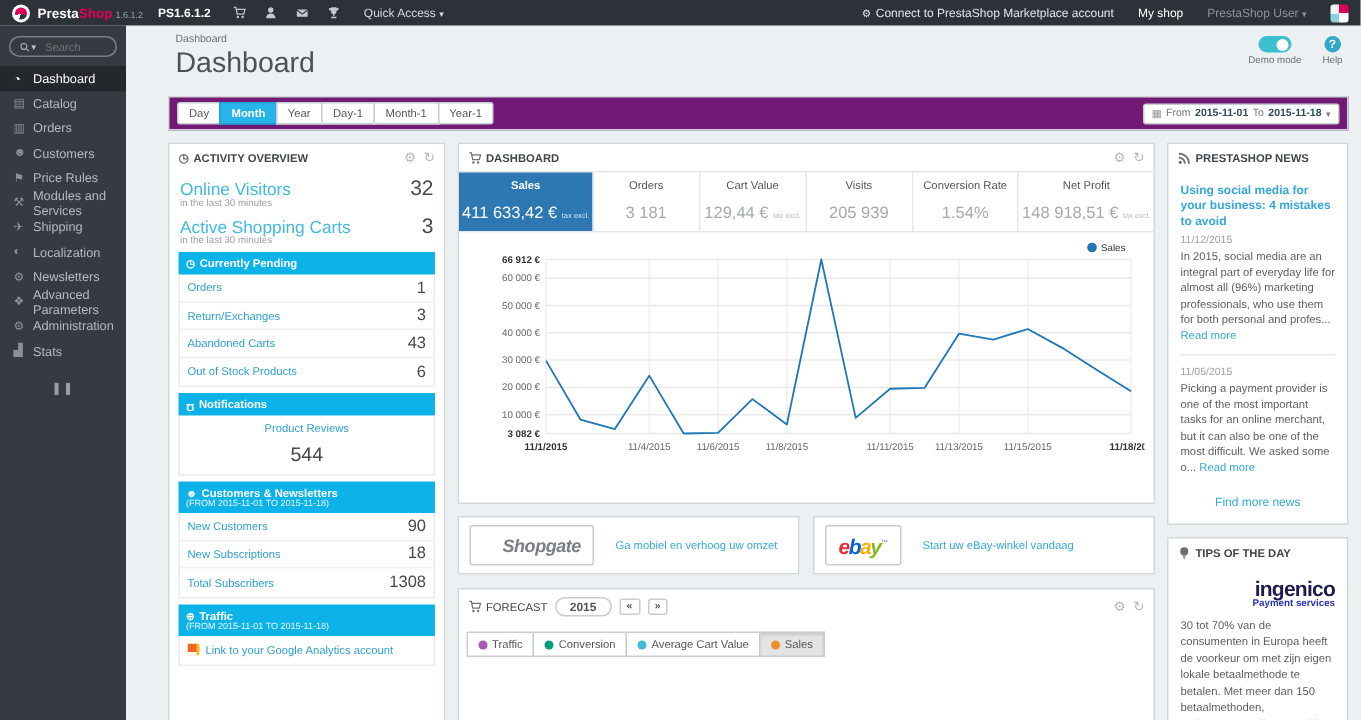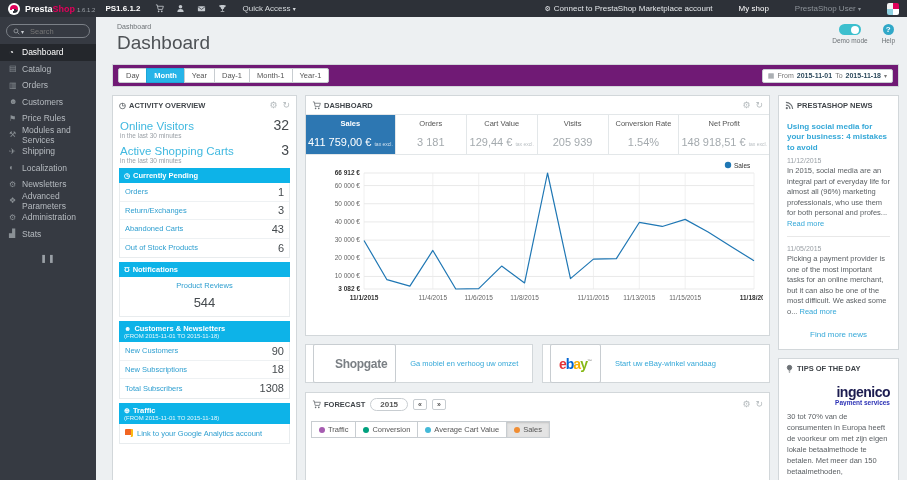--- a/index.html
+++ b/index.html
@@ -12,29 +12,29 @@
   .pslogo::after{content:"";position:absolute;left:2px;top:2px;width:8px;height:8px;border-radius:50%;
     background:conic-gradient(#e0005a 0 30%,#2d3138 30% 55%,#fff 55% 70%,#e0005a 70%);}
   .brand{margin-left:5px;font-size:9px;font-weight:bold;color:#fff;}
   .brand .pink{color:#e0005a;}
   .brand .ver{font-size:6px;color:#9aa0a6;font-weight:normal;margin-left:2px;}
   .shopname{margin-left:10px;font-size:8px;font-weight:bold;color:#fff;}
   .tbicons{display:flex;gap:12px;margin-left:14px;align-items:center;}
   .tbicon{width:9px;height:9px;color:#c3c8cd;cursor:pointer;}
   .tbicon svg{width:9px;height:9px;display:block;fill:currentColor;}
   .qaccess{margin-left:16px;color:#d6dadd;cursor:pointer;}
-  .tbright{margin-left:auto;display:flex;align-items:center;gap:26px;}
+  .tbright{margin-left:auto;display:flex;align-items:center;gap:16px;}
   .tbright .mklink{display:flex;align-items:center;gap:3px;color:#e3e6e9;cursor:pointer;}
   .tbright .myshop{color:#fff;cursor:pointer;}
   .tbright .user{color:#8e949a;cursor:pointer;}
   .avatar{width:12px;height:12px;border-radius:2px;flex:none;
     background:conic-gradient(#e0005a 0 25%,#fff 25% 50%,#8ed0e0 50% 75%,#f3f3f3 75%);}
   .caret{font-size:6px;}
   
-  .sidebar{position:absolute;top:17px;left:0;width:96px;bottom:0;background:#363a42;}
+  .sidebar{position:absolute;top:17px;left:0;width:84px;bottom:0;background:#363a42;}
   .ssearch{margin:7px 6px 6px;height:14px;border:1px solid #7b8087;border-radius:8px;
     display:flex;align-items:center;padding:0 6px;color:#aab0b5;}
   .ssearch svg{width:7px;height:7px;stroke:#c9ced2;flex:none;}
   .ssearch .caret{color:#c9ced2;margin-left:1px;}
   .ssearch input{flex:1;min-width:0;background:transparent;border:0;outline:0;color:#cfd3d7;
     font-size:7.5px;margin-left:4px;font-family:"Liberation Sans",sans-serif;}
   .snav{margin-top:4px;}
   .sitem{display:flex;align-items:center;height:16.5px;padding:0 0 0 9px;font-size:8.5px;
     color:#b6bbc0;cursor:pointer;}
   .sitem .sicon{width:13px;flex:none;font-size:8px;color:#8a9095;}
@@ -113,31 +113,31 @@
   .kpi .kval{font-size:11px;color:#a4aaae;margin-top:8px;white-space:nowrap;}
   .kpi .ksuf{font-size:5px;color:#b8bec2;}
   .kpi.active{background:#2d77b2;}
   .kpi.active .klabel{color:#fff;font-weight:bold;}
   .kpi.active .kval{color:#fff;}
   .kpi.active .ksuf{color:#cfe0ee;}
   .chartwrap{padding:2px 4px 0;}
   
   .banners{display:flex;gap:9px;margin-top:8px;}
   .bcard{flex:1;background:#fff;border:1px solid #d2d7da;height:39px;display:flex;align-items:center;padding:0 7px;}
-  .logobox{border:1px solid #c8cdd1;border-radius:2px;height:39px;display:flex;align-items:center;
-    padding:0 8px;background:#fff;flex:none;}
+  .logobox{border:1px solid #c8cdd1;border-radius:2px;height:27px;display:flex;align-items:center;
+    padding:0 8px;background:#fff;flex:none;font-style:italic;}
   .phoneicon{width:9px;height:14px;border:1.5px solid #56b667f;border-color:#5cb85c;border-radius:2px;margin-right:4px;}
   .sgtext{font-size:12px;color:#7a7f84;font-weight:bold;letter-spacing:-.3px;}
   .ebaytext{font-size:14px;font-weight:bold;letter-spacing:-1px;}
   .ebaytext .tm{font-size:5px;color:#999;letter-spacing:0;vertical-align:super;}
   .blink{margin-left:14px;font-size:7.5px;color:#35a8d8;cursor:pointer;}
   
   .panel-forecast{margin-top:9px;height:120px;}
   .fhead{height:22px;display:flex;align-items:center;gap:5px;padding:0 6px;}
-  .ftitle{font-size:7.5px;font-weight:bold;color:#40454a;text-transform:uppercase;display:flex;align-items:center;gap:3px;}
+  .ftitle{font-size:7.5px;font-weight:normal;color:#40454a;text-transform:uppercase;display:flex;align-items:center;gap:3px;}
   .yearpill{border:1px solid #c8cdd1;border-radius:9px;font-size:8px;font-weight:bold;color:#555;
     padding:1px 9px;cursor:pointer;}
   .navbtn{border:1px solid #c8cdd1;background:#fff;border-radius:2px;font-size:7px;color:#555;
     padding:1px 4px;cursor:pointer;font-weight:bold;}
   .ftoggles{display:flex;padding:6px 6px 0;}
   .tgl{display:flex;align-items:center;gap:3px;font-size:7.5px;color:#555;border:1px solid #c8cdd1;
     background:#fff;padding:3px 7px;margin-left:-1px;cursor:pointer;font-family:"Liberation Sans",sans-serif;}
   .tgl.active{background:#e4e4e4;box-shadow:inset 0 1px 2px rgba(0,0,0,.15);}
   .dot{width:6px;height:6px;border-radius:50%;flex:none;}
   .dot-traffic{background:#a55cb0;}.dot-conversion{background:#00a07e;}
@@ -413,21 +413,21 @@
           </span>
           <span>Dashboard</span>
           <span class="pctrl">
             <span>⚙</span>
             <span>↻</span>
           </span>
         </div>
         <div class="kpis">
           <div class="kpi active">
             <div class="klabel">Sales</div>
-            <div class="kval"><span>411 759,00 €</span> <span class="ksuf">tax excl.</span></div>
+            <div class="kval"><span>411 633,42 €</span> <span class="ksuf">tax excl.</span></div>
           </div>
           <div class="kpi">
             <div class="klabel">Orders</div>
             <div class="kval"><span>3 181</span></div>
           </div>
           <div class="kpi">
             <div class="klabel">Cart Value</div>
             <div class="kval"><span>129,44 €</span> <span class="ksuf">tax excl.</span></div>
           </div>
           <div class="kpi">

